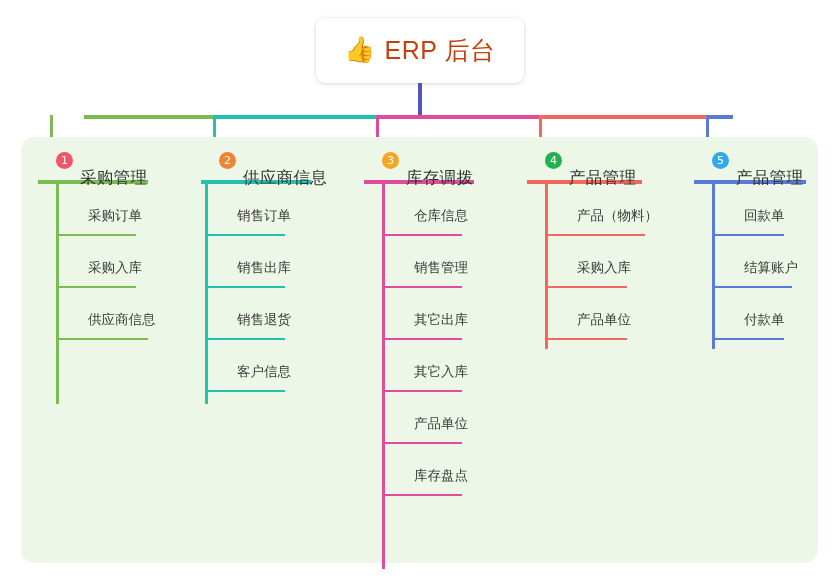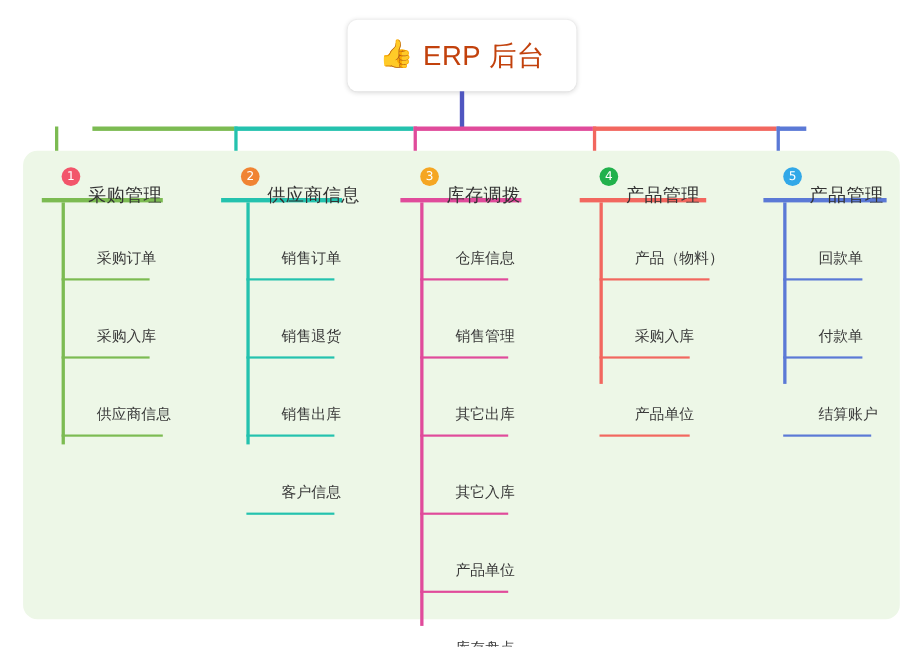--- a/index.html
+++ b/index.html
@@ -122,21 +122,21 @@
   
   .col-body { position: relative; }
   .spine {
     position: absolute;
     left: 0;
     top: 0;
     width: 3px;
   }
   .item {
     position: relative;
-    height: 71px;
+    height: 52px;
   }
   .item-label {
     position: absolute;
     left: 32px;
     bottom: 11px;
     font-size: 13.5px;
     color: #3a3a3a;
     white-space: nowrap;
   }
   .item-rule {
@@ -193,32 +193,32 @@
             <div class="item-rule" style="width: 92px; background: rgb(124, 187, 82);"></div>
           </div>
         </div>
       </div>
       <div class="column" style="left: 180px; top: 10px;">
         <div class="col-head">
           <span class="badge" style="background: rgb(240, 132, 51);">2</span>
           <span class="col-title">供应商信息</span>
         </div>
         <div class="col-rule" style="width: 110px; background: rgb(36, 194, 174);"></div>
-        <div class="col-body" style="margin-left: 23px; height: 220px;">
+        <div class="col-body" style="margin-left: 4px; height: 220px;">
           <div class="spine" style="height: 220px; background: rgb(36, 194, 174);"></div>
           <div class="item">
             <span class="item-label">销售订单</span>
             <div class="item-rule" style="width: 80px; background: rgb(36, 194, 174);"></div>
           </div>
           <div class="item">
+            <span class="item-label">销售出库</span>
+            <div class="item-rule" style="width: 80px; background: rgb(36, 194, 174);"></div>
+          </div>
+          <div class="item">
             <span class="item-label">销售退货</span>
-            <div class="item-rule" style="width: 80px; background: rgb(36, 194, 174);"></div>
-          </div>
-          <div class="item">
-            <span class="item-label">销售出库</span>
             <div class="item-rule" style="width: 80px; background: rgb(36, 194, 174);"></div>
           </div>
           <div class="item">
             <span class="item-label">客户信息</span>
             <div class="item-rule" style="width: 80px; background: rgb(36, 194, 174);"></div>
           </div>
         </div>
       </div>
       <div class="column" style="left: 343px; top: 10px;">
         <div class="col-head">
@@ -282,23 +282,23 @@
           <span class="col-title">产品管理</span>
         </div>
         <div class="col-rule" style="width: 112px; background: rgb(91, 121, 214);"></div>
         <div class="col-body" style="margin-left: 18px; height: 165px;">
           <div class="spine" style="height: 165px; background: rgb(91, 121, 214);"></div>
           <div class="item">
             <span class="item-label">回款单</span>
             <div class="item-rule" style="width: 72px; background: rgb(91, 121, 214);"></div>
           </div>
           <div class="item">
+            <span class="item-label">结算账户</span>
+            <div class="item-rule" style="width: 80px; background: rgb(91, 121, 214);"></div>
+          </div>
+          <div class="item">
             <span class="item-label">付款单</span>
             <div class="item-rule" style="width: 72px; background: rgb(91, 121, 214);"></div>
           </div>
-          <div class="item">
-            <span class="item-label">结算账户</span>
-            <div class="item-rule" style="width: 80px; background: rgb(91, 121, 214);"></div>
-          </div>
         </div>
       </div>
     </div>
 </div>
 
 </body></html>

